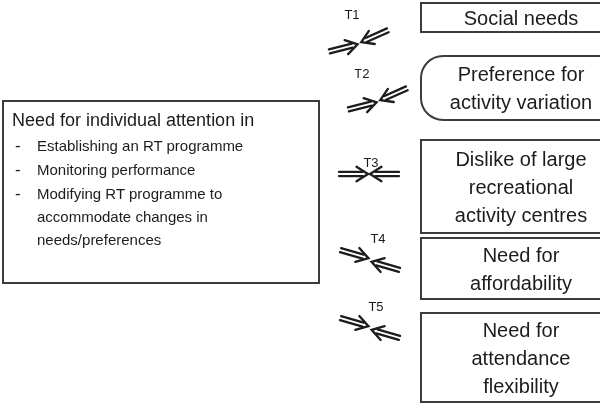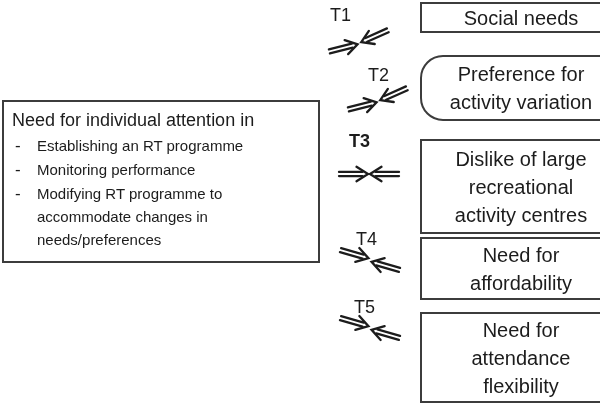--- a/index.html
+++ b/index.html
@@ -11,21 +11,21 @@
     color: #1c1c1c;
     overflow: hidden;
   }
   .box {
     position: absolute;
     border: 2px solid #3c3c3c;
     background: #ffffff;
     box-sizing: border-box;
   }
   .left-box {
-    left: 2px; top: 100px; width: 318px; height: 163px;
+    left: 2px; top: 100px; width: 318px; height: 184px;
     padding: 5px 8px 4px 8px;
   }
   .left-box .title {
     font-size: 18px;
     line-height: 26px;
     white-space: nowrap;
   }
   .bullet-row {
     display: flex;
     align-items: flex-start;
@@ -49,21 +49,22 @@
     align-items: center;
     justify-content: center;
     text-align: center;
     font-size: 20px;
     line-height: 28px;
     white-space: pre-line;
   }
   .t-label {
     position: absolute;
     width: 44px;
-    font-size: 18px;
+    text-align: center;
+    font-size: 13px;
     line-height: 18px;
   }
   .arrow-pair { position: absolute; }
 </style>
 </head>
 <body>
 
 <div class="canvas">
 
   <svg width="0" height="0" style="position:absolute" aria-hidden="true">
@@ -91,29 +92,29 @@
     </div>
   </div>
 
   <div class="t-label" style="left:330px; top:6px;">T1</div>
   <svg class="arrow-pair" style="left:325px; top:20px;" width="70" height="44" viewBox="0 0 70 44">
     <use href="#dblarrow" transform="translate(18,28) rotate(-14)"></use>
     <use href="#dblarrow" transform="translate(50,16) rotate(156)"></use>
   </svg>
   <div class="box right-box" style="top:2px; height:31px;">Social needs</div>
 
-  <div class="t-label" style="left:368px; top:66px;">T2</div>
+  <div class="t-label" style="left:340px; top:66px;font-family:Liberation Mono, monospace;">T2</div>
   <svg class="arrow-pair" style="left:344px; top:78px;" width="70" height="44" viewBox="0 0 70 44">
     <use href="#dblarrow" transform="translate(18,28) rotate(-14)"></use>
     <use href="#dblarrow" transform="translate(50,16) rotate(156)"></use>
   </svg>
   <div class="box right-box" style="top:55px; height:66px;border-radius:23px;">Preference for
 activity variation</div>
 
-  <div class="t-label" style="left:349px; top:132px;font-weight:bold;">T3</div>
+  <div class="t-label" style="left:349px; top:154px;">T3</div>
   <svg class="arrow-pair" style="left:335px; top:152px;" width="70" height="44" viewBox="0 0 70 44">
     <use href="#dblarrow" transform="translate(18,22)"></use>
     <use href="#dblarrow" transform="translate(50,22) rotate(180)"></use>
   </svg>
   <div class="box right-box" style="top:139px; height:95px;">Dislike of large
 recreational
 activity centres</div>
 
   <div class="t-label" style="left:356px; top:230px;">T4</div>
   <svg class="arrow-pair" style="left:336px; top:238px;" width="70" height="44" viewBox="0 0 70 44">

